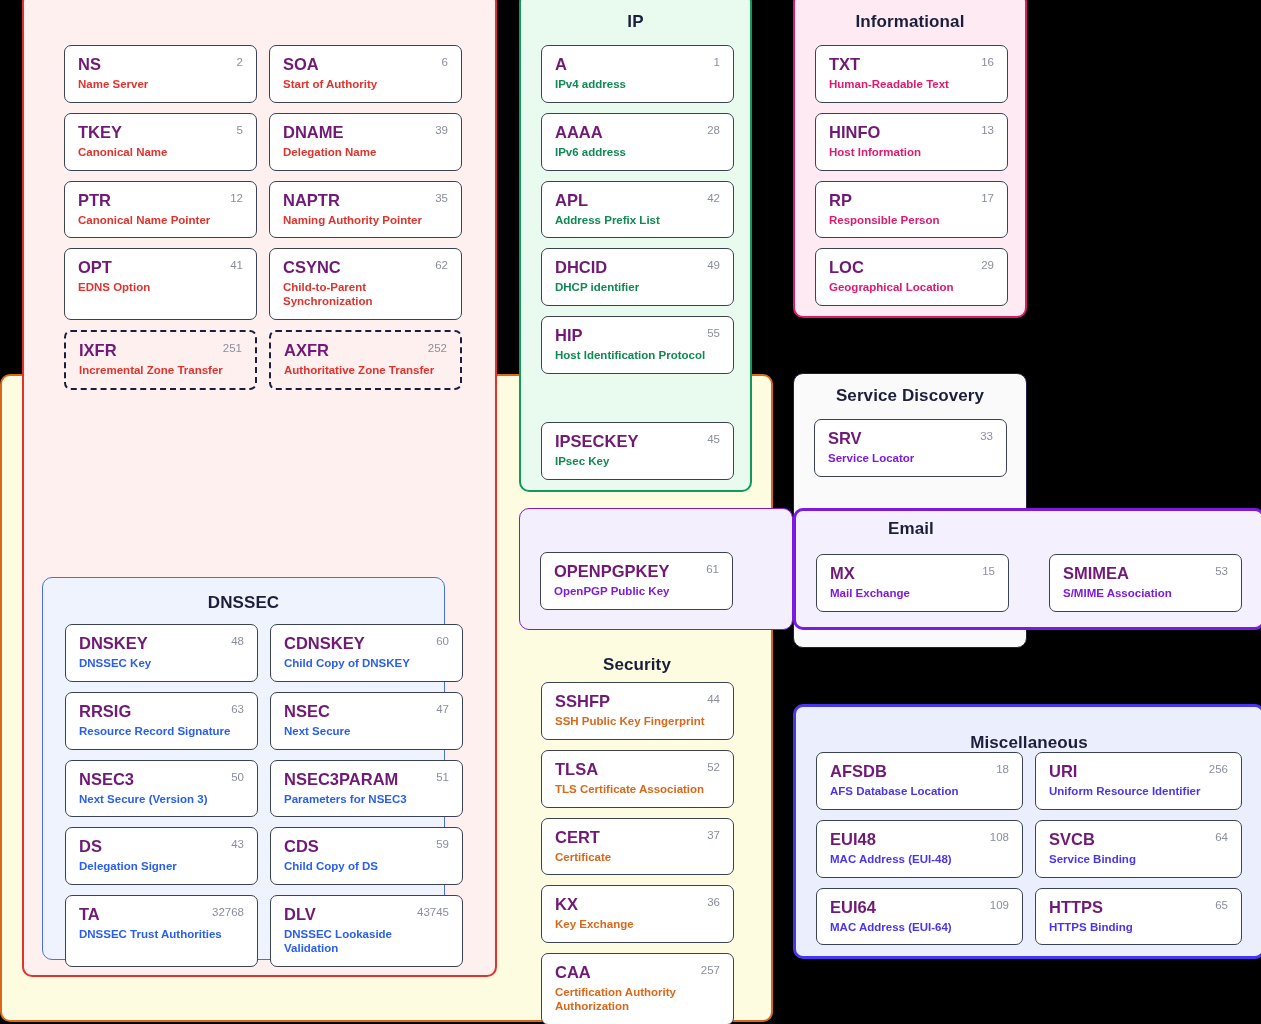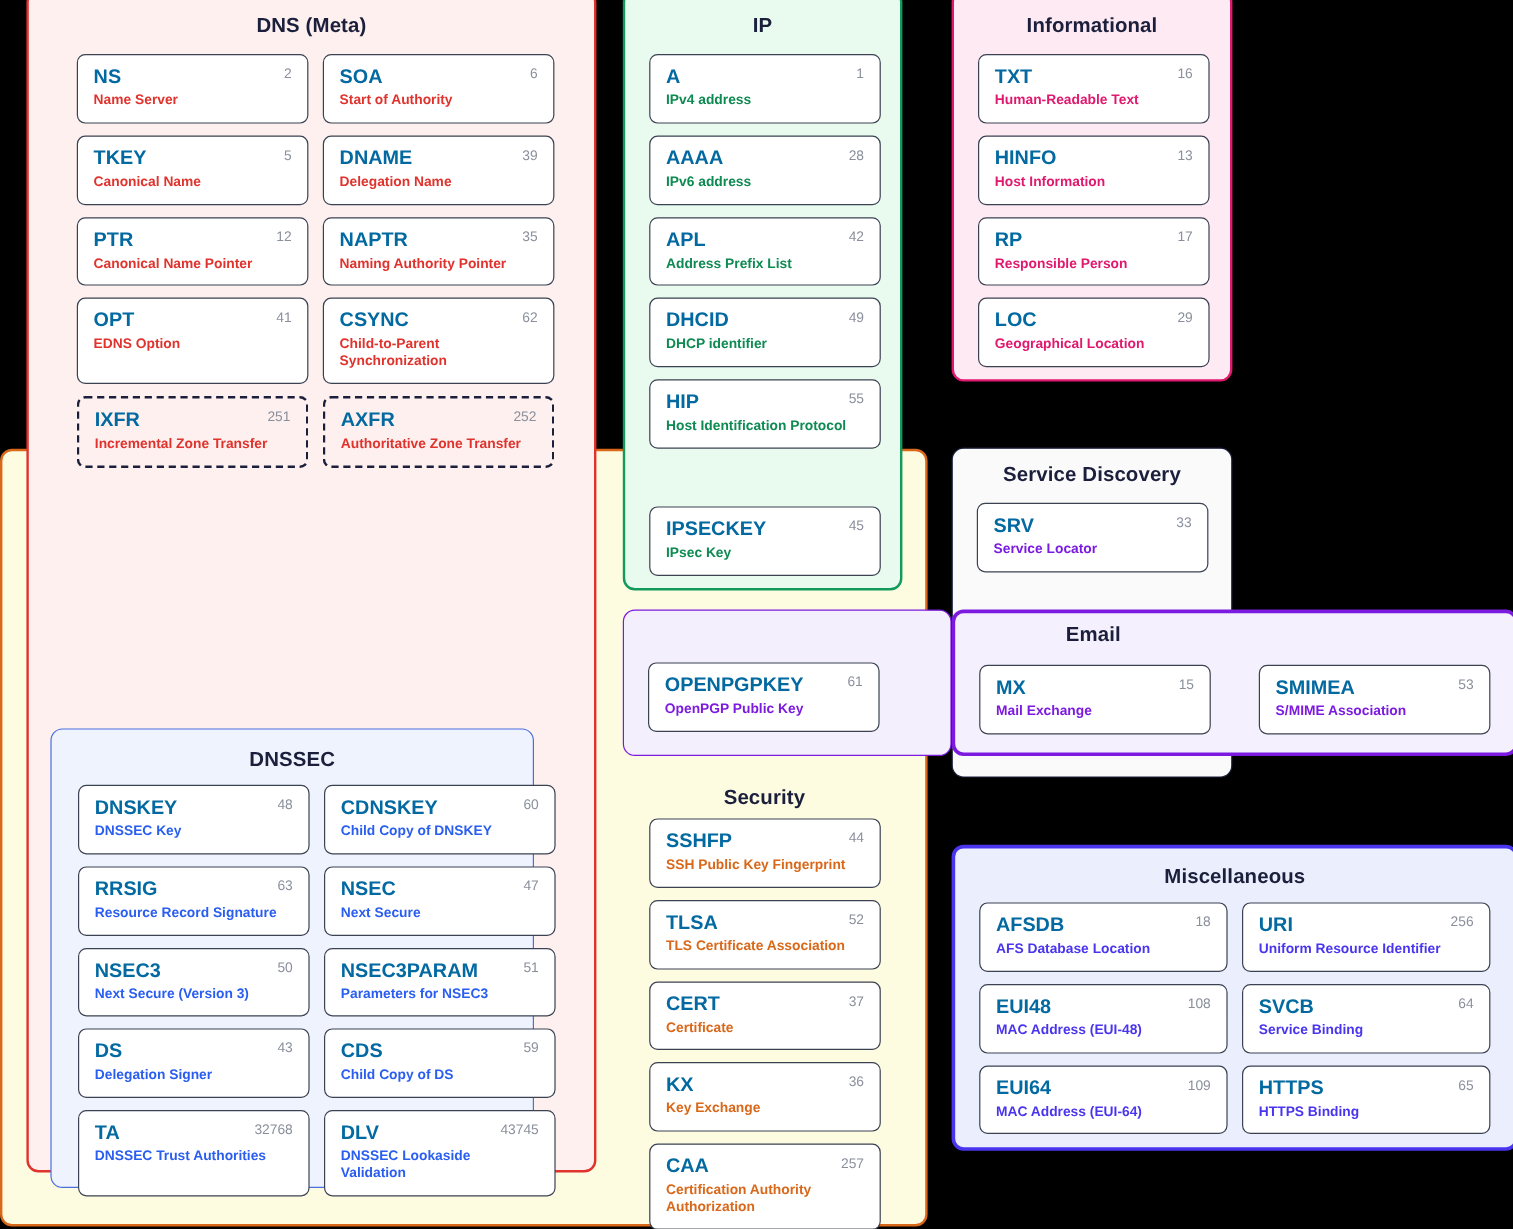--- a/index.html
+++ b/index.html
@@ -43,21 +43,21 @@
     padding: 9px 13px 10px 13px;
     min-height: 55px;
   }
   .card.dashed {
     background: transparent;
     border: 2px dashed #1b1f3b;
   }
   .card-name {
     font-size: 16.5px;
     font-weight: bold;
-    color: #0369a1;
+    color: #701a75;
     line-height: 1.15;
     padding-right: 34px;
   }
   .card-num {
     position: absolute;
     top: 10px; right: 13px;
     font-size: 11.5px;
     font-weight: normal;
     color: #8a8f9c;
   }
@@ -127,21 +127,20 @@
       </div>
       <div class="card">
         <div class="card-num">257</div>
         <div class="card-name">CAA</div>
         <div class="card-desc d-orange">Certification Authority Authorization</div>
       </div>
     </div>
   </div>
 
   <div class="group g-dns" style="left:22px; top:-8px; width:475px; height:985px;">
-    <div class="group-title" style="margin-top:18px;">DNS (Meta)</div>
 
     <div class="grid2" style="position:absolute; left:40px; top:51px; width:398px;">
       <div class="card">
         <div class="card-num">2</div>
         <div class="card-name">NS</div>
         <div class="card-desc d-red">Name Server</div>
       </div>
       <div class="card">
         <div class="card-num">6</div>
         <div class="card-name">SOA</div>
@@ -182,21 +181,21 @@
         <div class="card-name">IXFR</div>
         <div class="card-desc d-red">Incremental Zone Transfer</div>
       </div>
       <div class="card dashed">
         <div class="card-num">252</div>
         <div class="card-name">AXFR</div>
         <div class="card-desc d-red">Authoritative Zone Transfer</div>
       </div>
     </div>
 
-    <div class="group g-dnssec" style="left:18px; top:583px; width:403px; height:383px;margin-top:30px;">
+    <div class="group g-dnssec" style="left:18px; top:583px; width:403px; height:383px;">
       <div class="group-title" style="margin-top:15px;">DNSSEC</div>
       <div class="grid2" style="position:absolute; left:22px; top:46px; width:398px;">
         <div class="card">
           <div class="card-num">48</div>
           <div class="card-name">DNSKEY</div>
           <div class="card-desc d-blue">DNSSEC Key</div>
         </div>
         <div class="card">
           <div class="card-num">60</div>
           <div class="card-name">CDNSKEY</div>
@@ -333,21 +332,21 @@
       <div class="card-desc d-purple">Mail Exchange</div>
     </div>
     <div class="card" style="position:absolute; left:253px; top:43px; width:193px;">
       <div class="card-num">53</div>
       <div class="card-name">SMIMEA</div>
       <div class="card-desc d-purple">S/MIME Association</div>
     </div>
   </div>
 
   <div class="group g-misc" style="left:793px; top:704px; width:472px; height:255px;">
-    <div class="group-title" style="margin-top:14px;">Miscellaneous</div>
+    <div class="group-title" style="margin-top:26px;">Miscellaneous</div>
     <div class="grid2" style="position:absolute; left:20px; top:45px; width:426px;">
       <div class="card">
         <div class="card-num">18</div>
         <div class="card-name">AFSDB</div>
         <div class="card-desc d-indigo">AFS Database Location</div>
       </div>
       <div class="card">
         <div class="card-num">256</div>
         <div class="card-name">URI</div>
         <div class="card-desc d-indigo">Uniform Resource Identifier</div>

